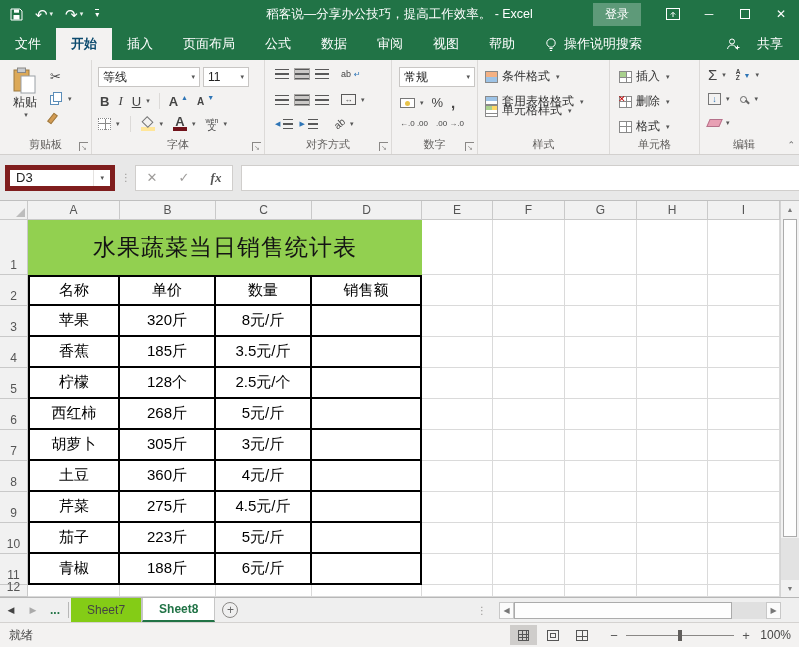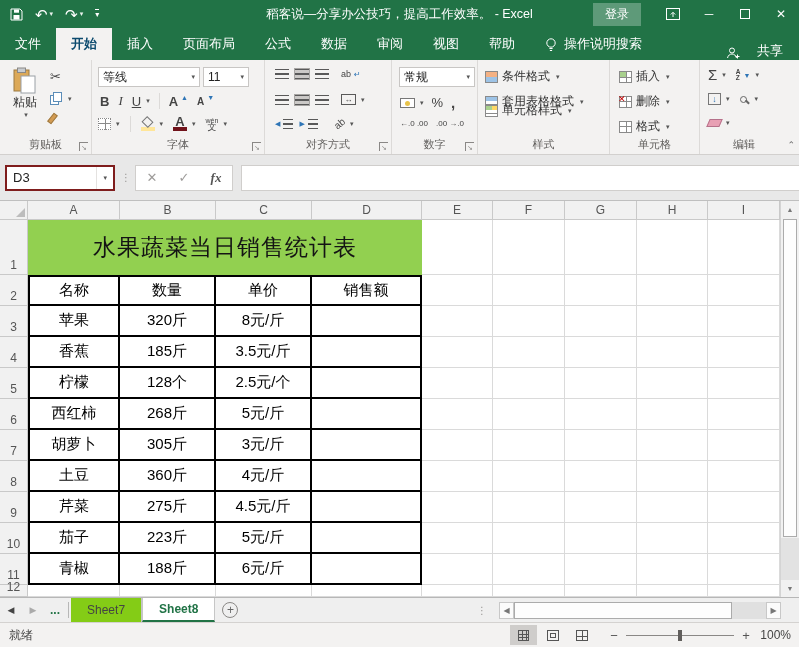--- a/index.html
+++ b/index.html
@@ -17,21 +17,21 @@
   .winright{margin-left:auto;display:flex;align-items:center;height:100%;z-index:2}
   .signin{background:rgba(255,255,255,.28);padding:3px 12px;font-size:12px;margin-right:14px;cursor:pointer}
   .wbtn{width:36px;height:100%;display:flex;align-items:center;justify-content:center;font-size:12px;cursor:pointer}
   .maxbox{width:10px;height:10px;border:1px solid #fff;display:inline-block}
 
   
   .tabsrow{height:32px;background:#217346;display:flex;align-items:stretch;color:#fff}
   .rtab{padding:0 15px;display:flex;align-items:center;font-size:13px;cursor:pointer;white-space:nowrap}
   .rtab.active{background:#F3F2F1;color:#0c4a6e;font-weight:700}
   .tellme{display:flex;align-items:center;gap:6px;margin-left:14px;font-size:13px;cursor:pointer}
-  .share{margin-left:auto;display:flex;align-items:flex-end;gap:16px;padding:0 16px;cursor:pointer}
+  .share{margin-left:auto;display:flex;align-items:center;gap:16px;padding:0 16px;cursor:pointer}
 
   
   .ribbon{height:95px;background:#F3F2F1;display:flex;border-bottom:1px solid #D2D0CE;position:relative}
   .rgroup{position:relative;border-right:1px solid #DCDAD8;height:100%}
   .glabel{position:absolute;bottom:2px;left:0;right:0;text-align:center;font-size:11px;color:#605E5C}
   .dlg{position:absolute;right:3px;bottom:3px;width:9px;height:9px;border-top:1px solid #8A8886;border-left:1px solid #8A8886;font-size:7px;color:#8A8886;line-height:9px;text-align:center;cursor:pointer}
   .dd{font-size:7px;color:#555;margin-left:2px}
   .mini{display:flex;align-items:center;gap:3px;cursor:pointer;color:#444}
   .g-clip{width:92px}
   .paste-btn{position:absolute;left:6px;top:7px;width:38px;display:flex;flex-direction:column;align-items:center;font-size:12px;color:#333;cursor:pointer}
@@ -83,21 +83,21 @@
   .az{display:flex;flex-direction:column;font-size:6.5px;line-height:6px;font-weight:700;color:#444}
   .azdn{color:#2E75B6;font-size:7px}
   .fillbox{width:13px;height:12px;border:1px solid #777;color:#2E75B6;font-size:9px;line-height:11px;text-align:center}
   .ic-find{width:7px;height:7px;border:1.6px solid #666;border-radius:50%;position:relative;display:inline-block}
   .ic-find::after{content:"";position:absolute;width:5px;height:1.6px;background:#666;transform:rotate(45deg);right:-4px;bottom:-1px}
   .ic-erase{width:13px;height:8px;background:#E8A0B4;border:1px solid #B5718A;transform:skewX(-24deg);display:inline-block}
   .collapse{position:absolute;right:4px;bottom:4px;font-size:9px;color:#666;cursor:pointer}
 
   
   .formularow{height:46px;background:#E8E8E8;border-bottom:1px solid #BFBFBF;display:flex;align-items:center;padding:0 0 0 5px;gap:6px}
-  .namebox{width:110px;height:26px;background:#fff;border:2px solid #7f1d1d;display:flex;align-items:center;padding:0 6px;font-size:13px;color:#222;cursor:text}
+  .namebox{width:110px;height:26px;background:#fff;border:5px solid #7f1d1d;display:flex;align-items:center;padding:0 6px;font-size:13px;color:#222;cursor:text}
   .namebox .dd{margin-left:auto;border-left:1px solid #E4E2E0;padding-left:6px;height:100%;display:flex;align-items:center}
   .vdots{color:#9A9896;font-size:10px;letter-spacing:0;line-height:5px;width:8px;text-align:center;cursor:col-resize}
   .fxbox{height:26px;background:#fff;border:1px solid #D0CECC;display:flex;align-items:center;gap:0}
   .fxbtn{width:32px;text-align:center;color:#9E9C9A;font-size:13px;cursor:pointer}
   .fxbtn.fx{font-family:"Liberation Serif",serif;font-style:italic;font-weight:700;color:#555}
   .finput{flex:1;height:26px;background:#fff;border:1px solid #D0CECC;border-right:none;margin-left:2px;display:flex;align-items:center;padding:0 6px;cursor:text}
 
   
   .sheetarea{height:396px;display:flex;background:#fff;position:relative}
   #grid{display:grid;grid-template-columns:28px 92px 96px 96px 110px 71px 72px 72px 71px 72px;
@@ -498,22 +498,22 @@
       <div class="ch">I</div>
       <div class="rh">1</div>
       <div class="tt">水果蔬菜当日销售统计表</div>
       <div class="c"></div>
       <div class="c"></div>
       <div class="c"></div>
       <div class="c"></div>
       <div class="c"></div>
       <div class="rh">2</div>
       <div class="tb bl bt">名称</div>
+      <div class="tb bt">单价</div>
       <div class="tb bt">数量</div>
-      <div class="tb bt">单价</div>
       <div class="tb bt">销售额</div>
       <div class="c"></div>
       <div class="c"></div>
       <div class="c"></div>
       <div class="c"></div>
       <div class="c"></div>
       <div class="rh">3</div>
       <div class="tb bl">苹果</div>
       <div class="tb">320斤</div>
       <div class="tb">8元/斤</div>

